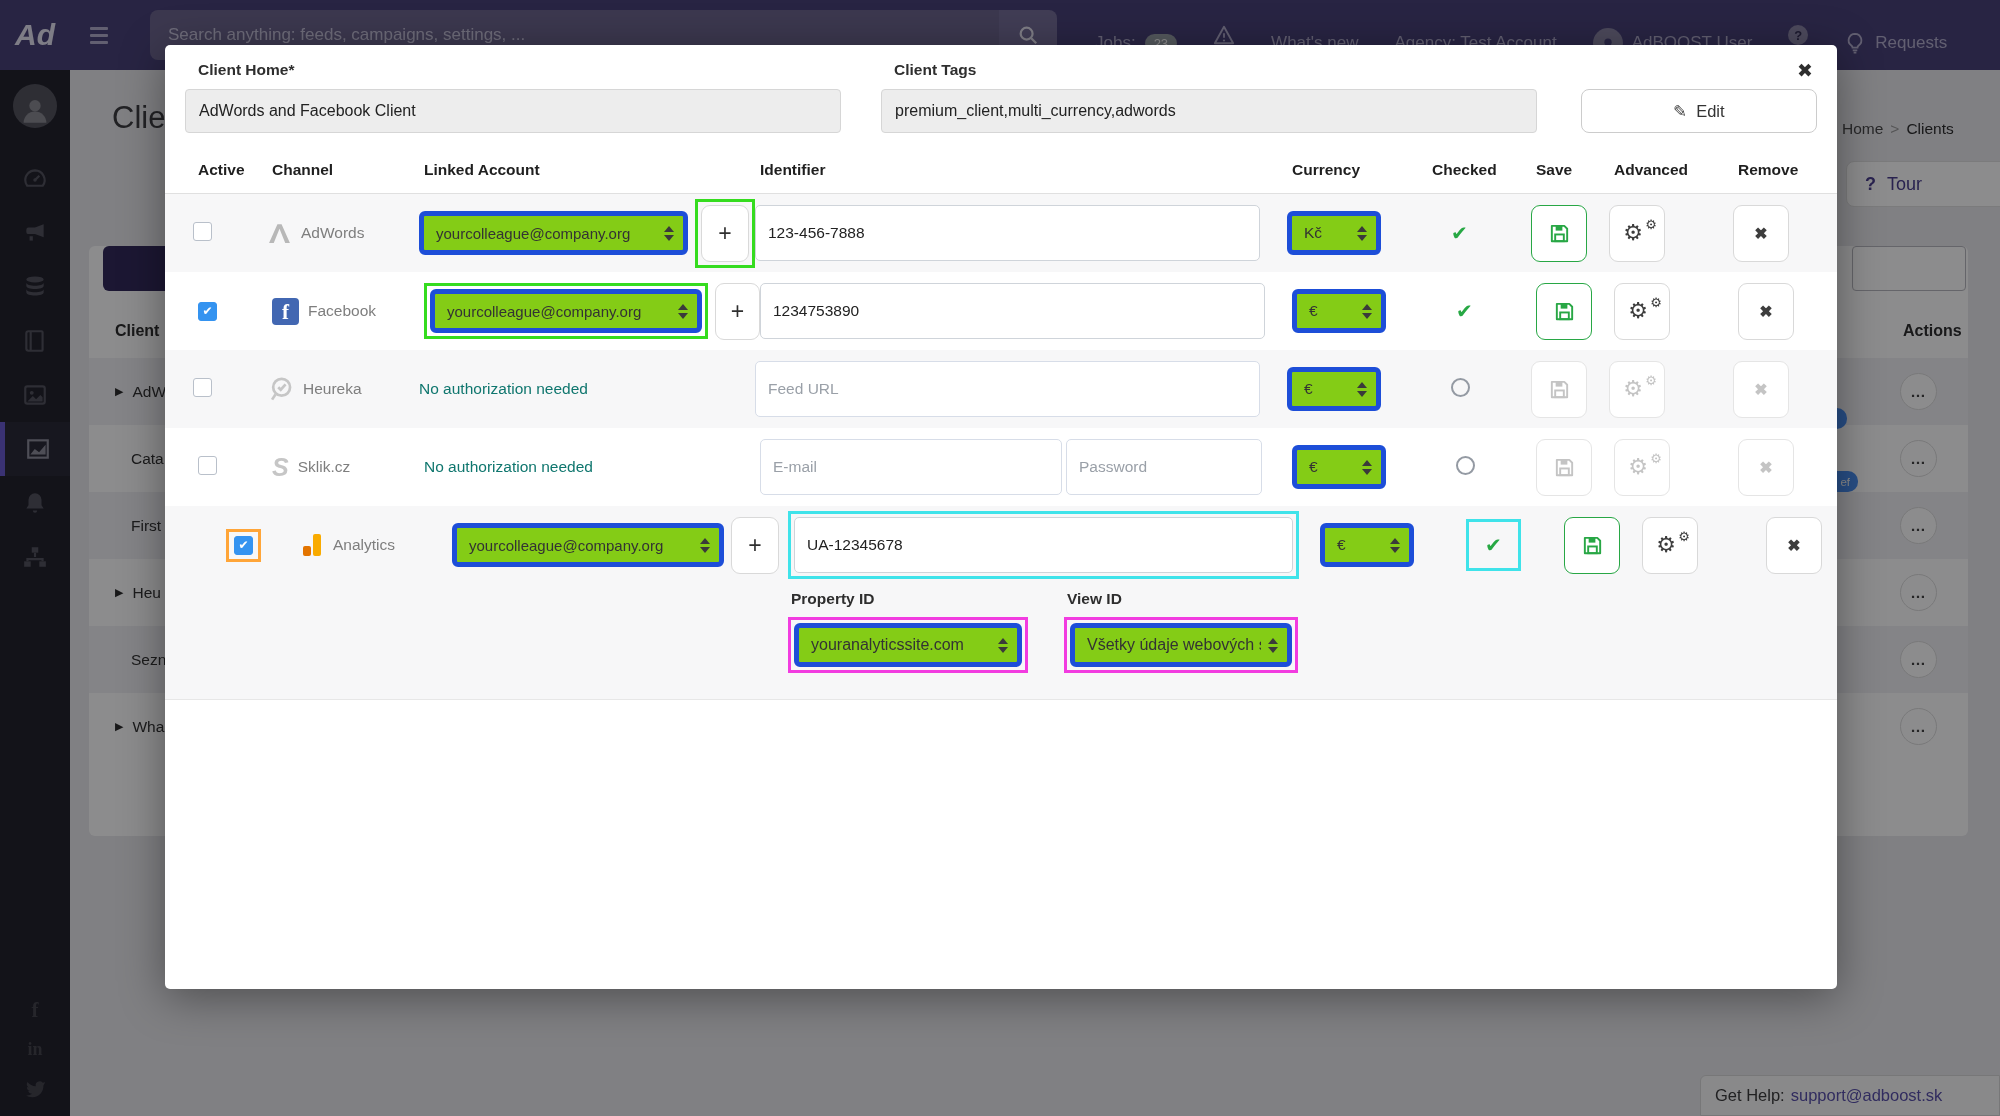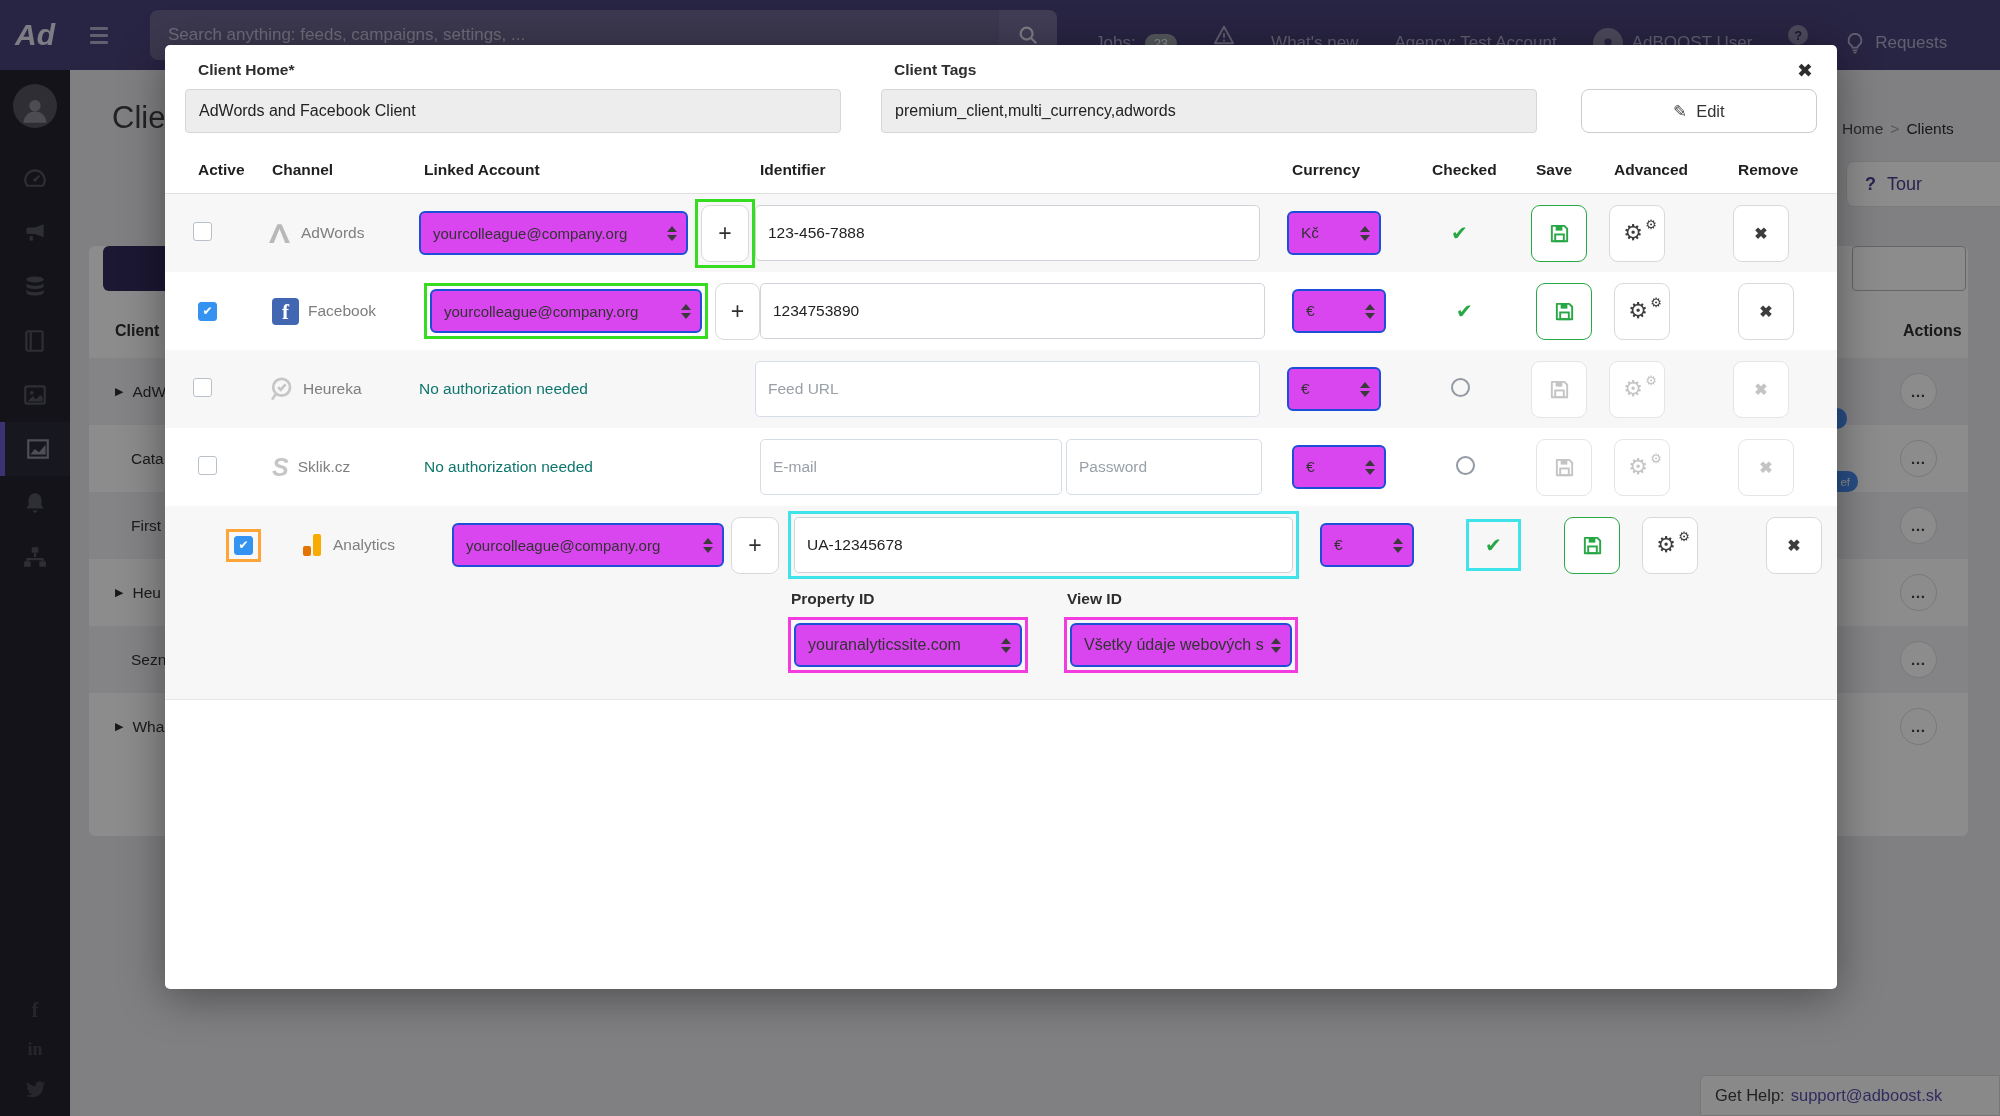--- a/index.html
+++ b/index.html
@@ -79,21 +79,21 @@
 
   .cb{width:19px;height:19px;border:1px solid #b9c0ca;border-radius:3px;background:#fff;display:inline-flex;align-items:center;justify-content:center;cursor:pointer;flex:none;}
   .cb.checked{background:#3493f0;border-color:#3493f0;}
   .cb.checked::after{content:"✔";color:#fff;font-size:12px;}
   .chcell{display:flex;align-items:center;gap:9px;}
   .ch-label{font-size:15.5px;color:#7e7e7e;}
   .authnote{font-size:15.5px;color:#0f766e;}
   .fbicon{width:27px;height:27px;background:#4267b2;border-radius:4px;color:#fff;font-family:"Liberation Serif",serif;font-weight:bold;font-size:21px;display:flex;align-items:flex-end;justify-content:center;line-height:26px;}
   .sklikicon{font-size:25px;font-weight:bold;color:#c6c6c6;font-style:italic;}
 
-  .select{display:inline-flex;align-items:center;justify-content:space-between;height:44px;border:2px solid #1d4ed8;border-radius:6px;background:#d946ef;padding:0 9px 0 12px;font-size:15px;color:#333;gap:7px;cursor:pointer;}
+  .select{display:inline-flex;align-items:center;justify-content:space-between;height:44px;border:5px solid #1d4ed8;border-radius:6px;background:#84cc16;padding:0 9px 0 12px;font-size:15px;color:#333;gap:7px;cursor:pointer;}
   .select .val{white-space:nowrap;overflow:hidden;}
   .select.acct{width:272px;}
   .select.cur{width:94px;font-size:15.5px;}
   .select.prop{width:228px;font-size:16px;}
   .select.view{width:222px;font-size:16px;}
   .updown{display:inline-flex;flex-direction:column;gap:3px;flex:none;}
   .updown i{width:0;height:0;border-left:5px solid transparent;border-right:5px solid transparent;}
   .updown i.up{border-bottom:6px solid #3a3a3a;}
   .updown i.dn{border-top:6px solid #3a3a3a;}
 

